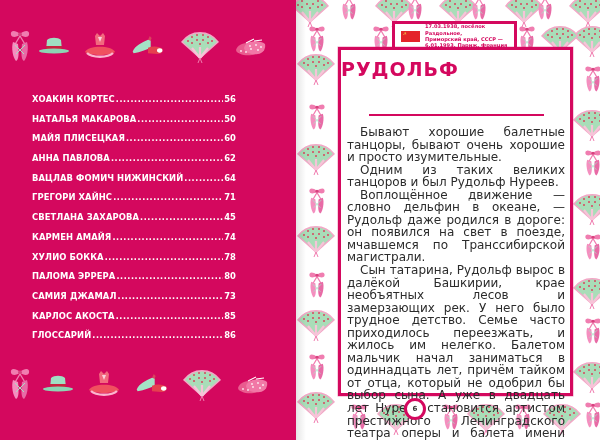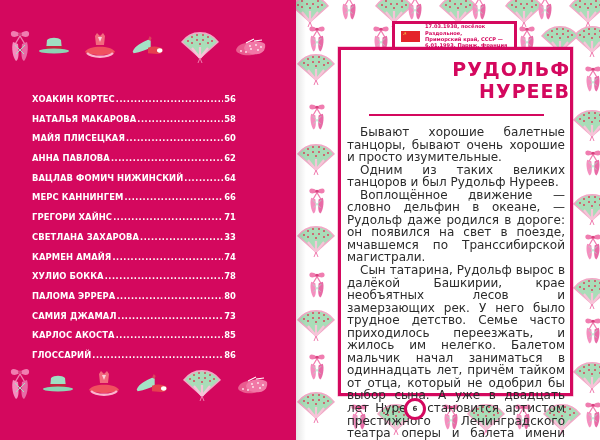--- a/index.html
+++ b/index.html
@@ -59,21 +59,21 @@
   .info-text {
     margin-left: 5px; color: #D4085E; font-size: 5.1px; line-height: 6.3px; font-weight: bold;
   }
 
   .card {
     position: absolute; left: 42px; top: 47px; width: 235px; height: 349px;
     background: #ffffff; border: 3.5px solid #D4085E;
     box-shadow: 0 0 0 0.5px rgba(212,8,94,0.4);
   }
   .title {
-    position: absolute; left: 0; top: 8px; width: 100%; text-align: right;
+    position: absolute; left: 0; top: 8px; width: 100%; text-align: left;
     color: #D4085E; font-family: "DejaVu Sans", sans-serif; font-weight: bold;
     font-size: 19px; line-height: 22px; letter-spacing: 1px;
   }
   .title-rule {
     position: absolute; left: 28px; top: 64px; width: 175px; height: 2px; background: #D4085E;
   }
   .body-text {
     position: absolute; left: 6px; top: 76px; width: 218px;
     color: #2b2b2b; font-family: "DejaVu Sans", sans-serif; font-size: 12px; line-height: 12.55px;
     text-align: justify; hyphens: manual;
@@ -183,51 +183,46 @@
 
   <div class="toc">
     <div class="toc-row">
         <span class="name">ХОАКИН КОРТЕС</span>
         <span class="dots"></span>
         <span class="page">56</span>
       </div>
     <div class="toc-row">
         <span class="name">НАТАЛЬЯ МАКАРОВА</span>
         <span class="dots"></span>
-        <span class="page">58</span>
+        <span class="page">50</span>
       </div>
     <div class="toc-row">
         <span class="name">МАЙЯ ПЛИСЕЦКАЯ</span>
         <span class="dots"></span>
         <span class="page">60</span>
       </div>
     <div class="toc-row">
         <span class="name">АННА ПАВЛОВА</span>
         <span class="dots"></span>
         <span class="page">62</span>
       </div>
     <div class="toc-row">
         <span class="name">ВАЦЛАВ ФОМИЧ НИЖИНСКИЙ</span>
         <span class="dots"></span>
         <span class="page">64</span>
       </div>
     <div class="toc-row">
-        <span class="name">МЕРС КАННИНГЕМ</span>
-        <span class="dots"></span>
-        <span class="page">66</span>
-      </div>
-    <div class="toc-row">
         <span class="name">ГРЕГОРИ ХАЙНС</span>
         <span class="dots"></span>
         <span class="page">71</span>
       </div>
     <div class="toc-row">
         <span class="name">СВЕТЛАНА ЗАХАРОВА</span>
         <span class="dots"></span>
-        <span class="page">33</span>
+        <span class="page">45</span>
       </div>
     <div class="toc-row">
         <span class="name">КАРМЕН АМАЙЯ</span>
         <span class="dots"></span>
         <span class="page">74</span>
       </div>
     <div class="toc-row">
         <span class="name">ХУЛИО БОККА</span>
         <span class="dots"></span>
         <span class="page">78</span>
@@ -333,21 +328,20 @@
     <div class="info-text">
       <div>17.03.1938, посёлок Раздольное,</div>
       <div>Приморский край, СССР —</div>
       <div>6.01.1993, Париж, Франция</div>
     </div>
   </div>
 
   <div class="card">
     <div class="title">
       <div>РУДОЛЬФ</div>
-      <div>НУРЕЕВ</div>
     </div>
     <div class="title-rule"></div>
     <div class="body-text">
       <p>Бывают хорошие балетные танцоры, бывают очень хорошие и просто изумительные.</p>
       <p>Одним из таких великих танцоров и был Ру­дольф Нуреев.</p>
       <p>Воплощённое движение — словно дельфин в океане, — Рудольф даже родился в дороге: он появился на свет в поезде, мчавшемся по Транс­сибирской магистрали.</p>
       <p>Сын татарина, Рудольф вырос в далёкой Баш­кирии, крае необъятных лесов и замерзающих рек. У него было трудное детство. Семье часто приходилось переезжать, и жилось им нелегко. Балетом мальчик начал заниматься в одиннад­цать лет, причём тайком от отца, который не одобрил бы выбор сына. А уже в двадцать лет Нуреев становится артистом престижного Ленин­градского театра оперы и балета имени Кирова. Теперь ему незачем таиться, он повзрослел и по­нял, что создан для балета. Это судьба.</p>
     </div>
   </div>
 

